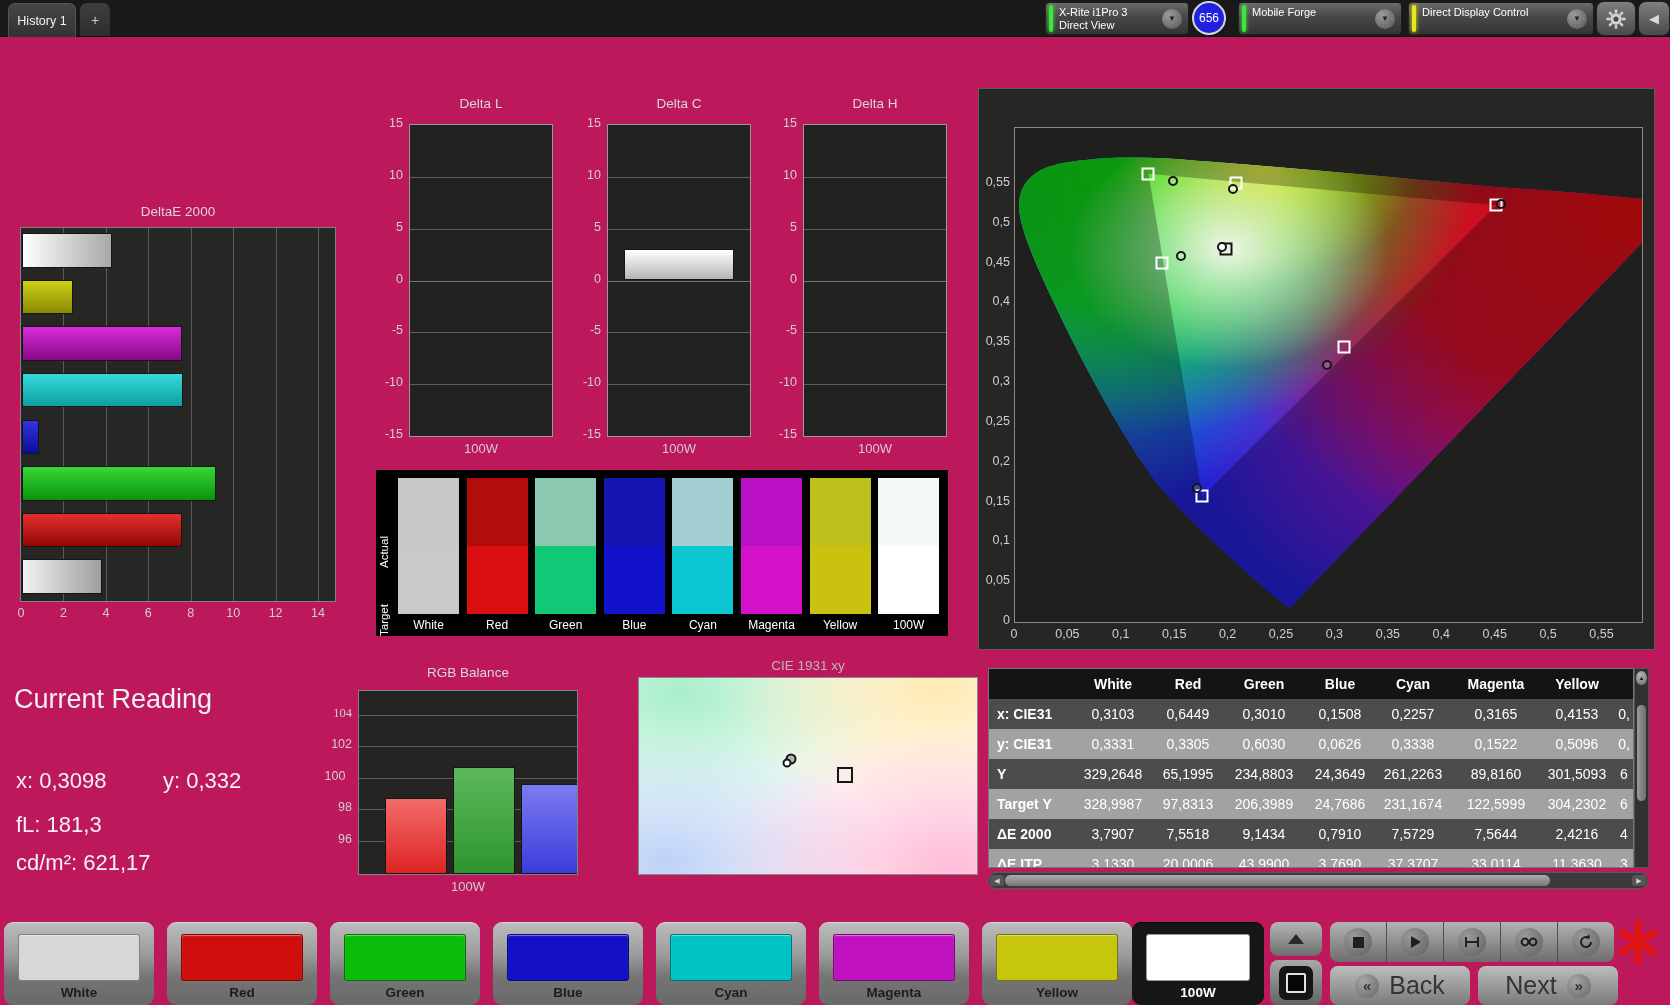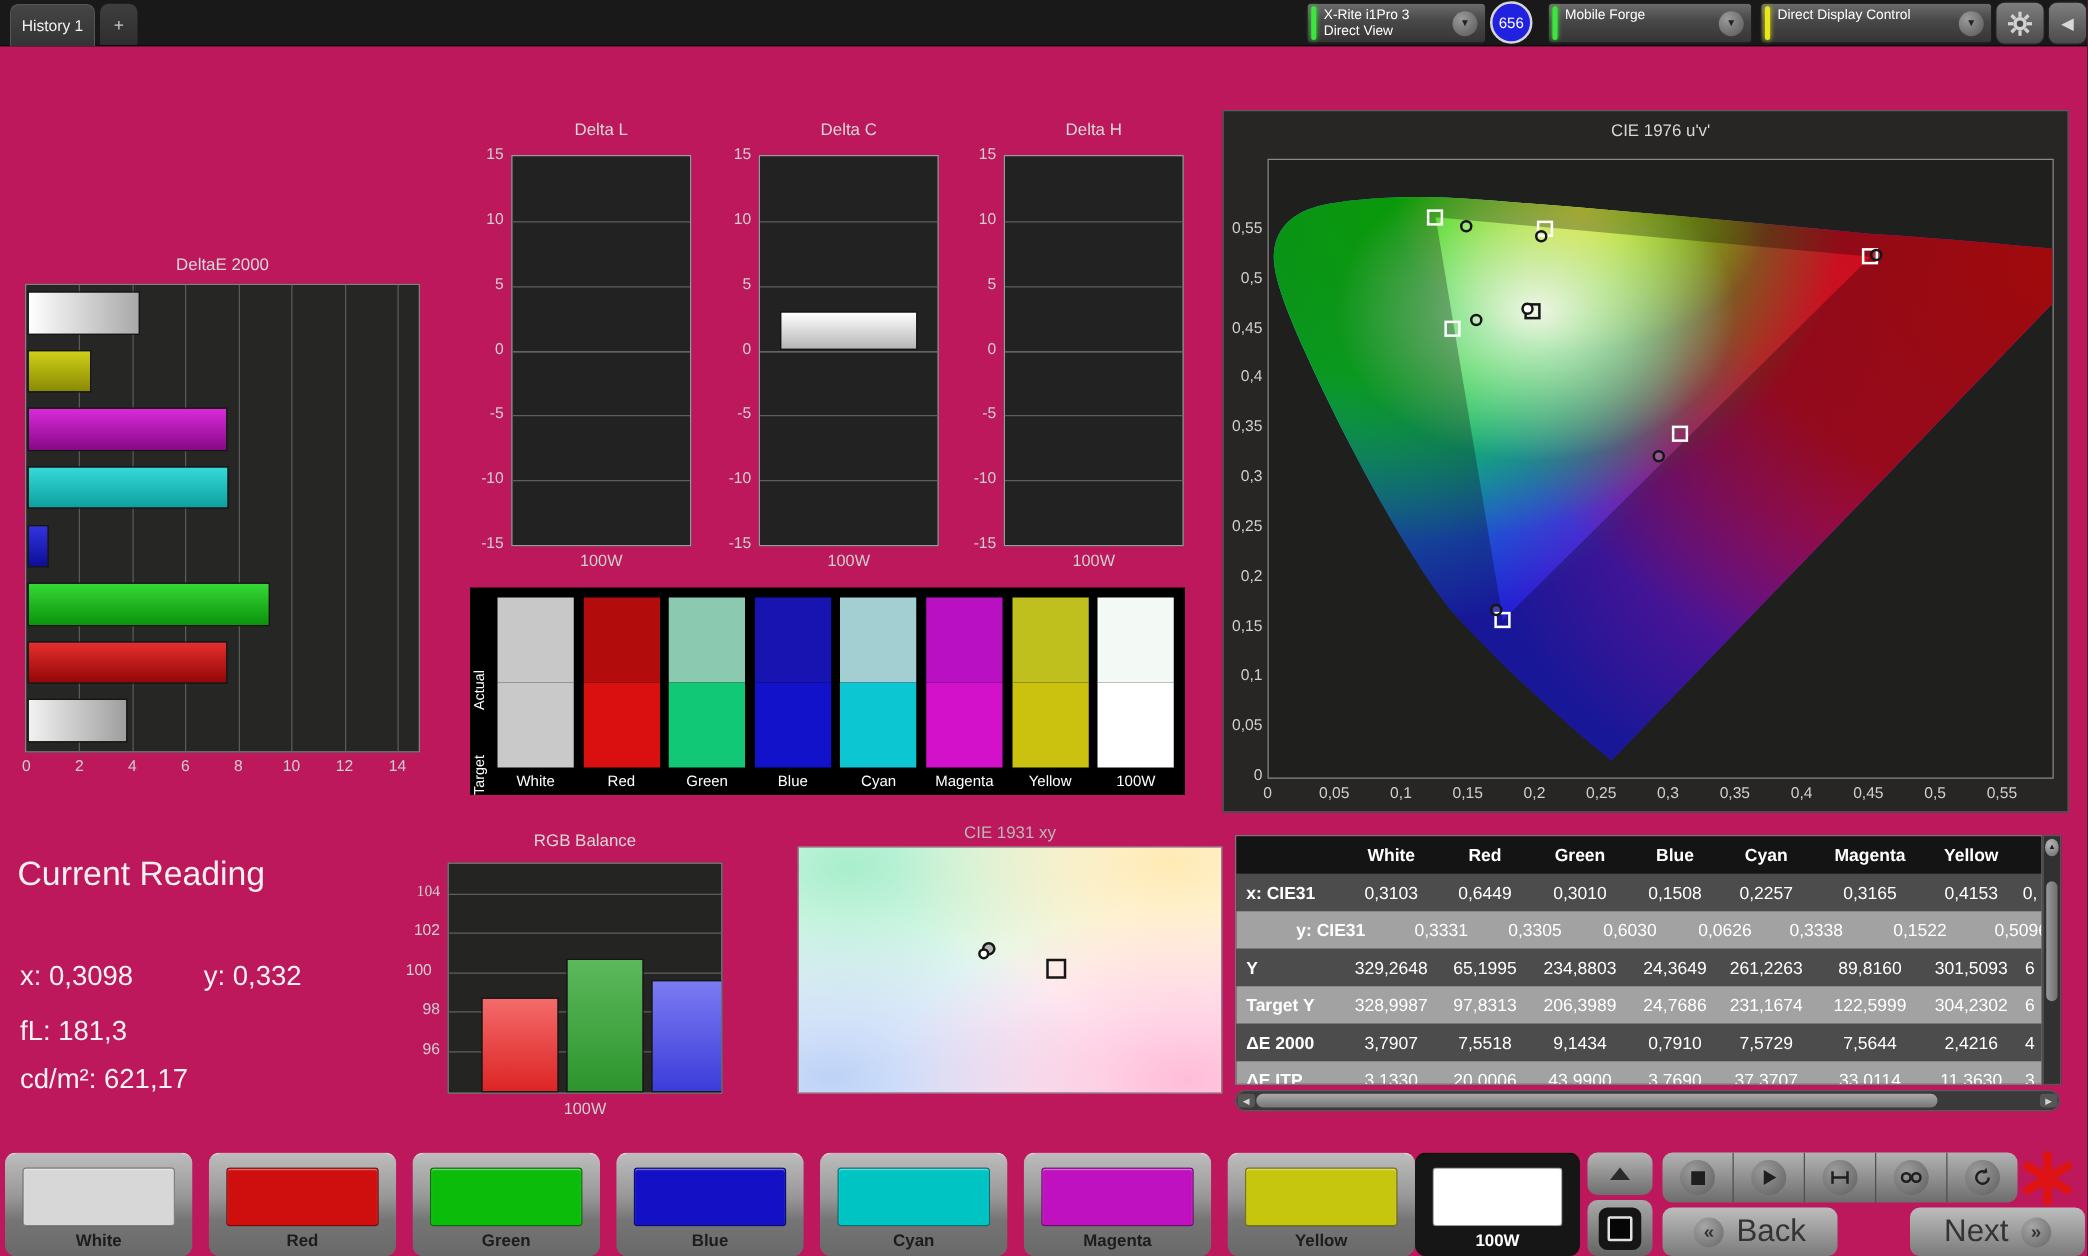--- a/index.html
+++ b/index.html
@@ -85,21 +85,21 @@
   #transport{position:absolute;left:1330px;top:922px;width:284px;height:40px;border-radius:8px;overflow:hidden;display:flex;background:linear-gradient(#b3b3b3,#6d6d6d);}
   .tbtn{flex:1;border-right:1px solid #4f4f4f;display:flex;align-items:center;justify-content:center;}
   .tbtn:last-child{border-right:none;}
   .tbtn .circ{width:28px;height:28px;border-radius:50%;background:radial-gradient(circle at 35% 30%,#9a9a9a,#5f5f5f);
       display:flex;align-items:center;justify-content:center;color:#1f1f1f;}
   .navbtn{position:absolute;top:966px;width:140px;height:39px;border-radius:8px;background:linear-gradient(#bdbdbd,#7a7a7a);
       display:flex;align-items:center;justify-content:center;gap:10px;}
   .navbtn .glyph{width:24px;height:24px;border-radius:50%;background:radial-gradient(circle at 35% 30%,#a6a6a6,#666);
       display:flex;align-items:center;justify-content:center;font-size:15px;font-weight:bold;color:#333;}
   .navbtn .ntext{font-size:25px;color:#343434;}
-  #backbtn{left:1330px;} #nextbtn{left:1528px;}
+  #backbtn{left:1330px;} #nextbtn{left:1478px;}
   #asterisk{position:absolute;left:1618px;top:920px;width:40px;height:45px;}
 </style>
 </head>
 <body>
 
 <div id="screen">
 
   <div id="topbar">
     <div class="tab">
         <span>History 1</span>
@@ -265,21 +265,20 @@
         <div class="swlabel" style="top: 140px;">Yellow</div>
       </div>
       <div class="swcol" style="left: 502.2px; width: 61px; height: 158px;">
         <div class="swpatch" style="top: 0px; height: 68px; background: rgb(243, 250, 245);"></div>
         <div class="swpatch" style="top: 68px; height: 68px; background: rgb(255, 255, 255);"></div>
         <div class="swlabel" style="top: 140px;">100W</div>
       </div>
     </div>
 
   <div id="ciepanel">
-    <div class="charttitle" style="left:35px;top:8px;width:629px;">CIE 1976 u'v'</div>
     <div id="cieplot">
       <svg id="ciesvg" width="100%" height="100%" viewBox="0 0 0.587 0.62" preserveAspectRatio="none">
         <defs>
           <clipPath id="horseshoeClip">
               <path id="horseshoePath" d="M 0.2568 0.603
             C 0.23 0.575 0.175 0.51 0.135 0.45
             C 0.10 0.39 0.055 0.275 0.028 0.195
             C 0.012 0.148 0.002 0.112 0.004 0.092
             C 0.006 0.066 0.02 0.05 0.045 0.044
             C 0.08 0.036 0.12 0.035 0.17 0.041
@@ -430,21 +429,21 @@
         <div class="tcell" style="width: 80px;">0,3103</div>
         <div class="tcell" style="width: 70px;">0,6449</div>
         <div class="tcell" style="width: 82px;">0,3010</div>
         <div class="tcell" style="width: 70px;">0,1508</div>
         <div class="tcell" style="width: 76px;">0,2257</div>
         <div class="tcell" style="width: 90px;">0,3165</div>
         <div class="tcell" style="width: 72px;">0,4153</div>
         <div class="tcell" style="width: 22px;">0,</div>
       </div>
       <div class="trow" style="top: 60px; background: rgb(162, 162, 162); color: rgb(255, 255, 255);">
-        <div class="tcell tlabel" style="width: 84px; margin-left: 40px;">y: CIE31</div>
+        <div class="tcell tlabel" style="width: 84px;">y: CIE31</div>
         <div class="tcell" style="width: 80px;">0,3331</div>
         <div class="tcell" style="width: 70px;">0,3305</div>
         <div class="tcell" style="width: 82px;">0,6030</div>
         <div class="tcell" style="width: 70px;">0,0626</div>
         <div class="tcell" style="width: 76px;">0,3338</div>
         <div class="tcell" style="width: 90px;">0,1522</div>
         <div class="tcell" style="width: 72px;">0,5096</div>
         <div class="tcell" style="width: 22px;">0,</div>
       </div>
       <div class="trow" style="top: 90px; background: rgb(76, 76, 76); color: rgb(255, 255, 255);">

